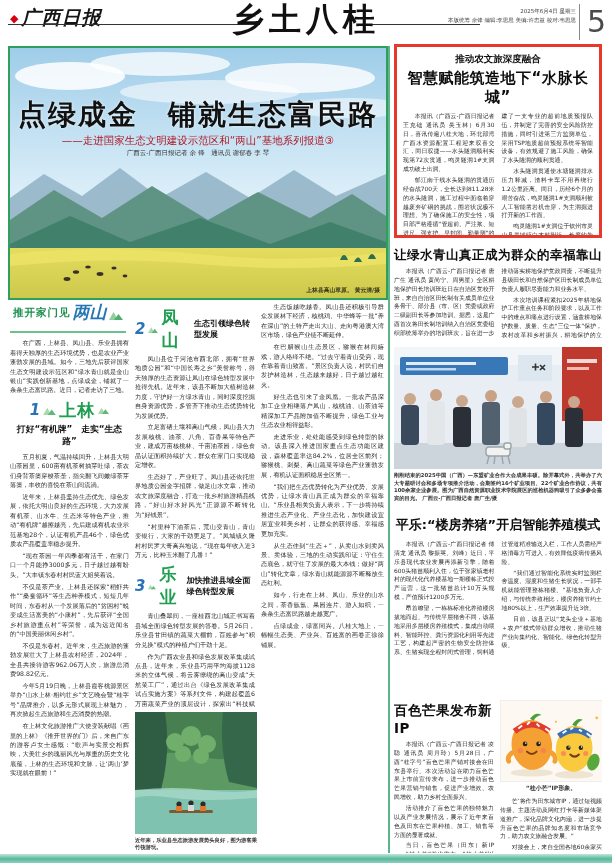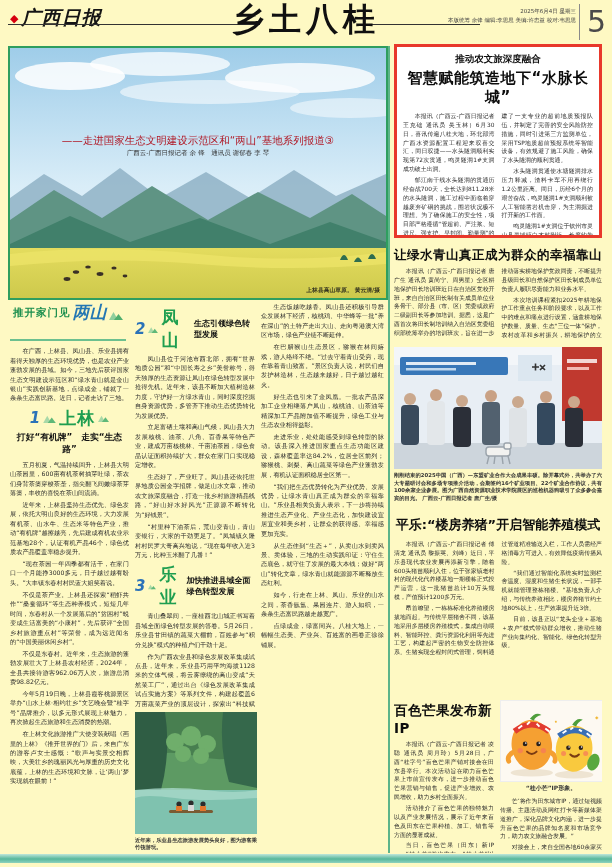--- a/index.html
+++ b/index.html
@@ -1,16 +1,16 @@
 <!DOCTYPE html>
 <html><head>
 <meta charset="utf-8">
 <style>
   html,body{margin:0;padding:0;background:#9a9a9a;}
-  .page{position:relative;width:612px;height:867px;background:#fef9c3;overflow:hidden;
+  .page{position:relative;width:612px;height:867px;background:#ffffff;overflow:hidden;
         font-family:"DejaVu Sans","Liberation Sans",sans-serif;color:#222;}
   
   .masthead{position:absolute;left:10px;top:5px;font-family:"DejaVu Serif","Liberation Serif",serif;
             font-weight:bold;font-style:italic;font-size:19px;color:#151515;letter-spacing:1px;}
   .masthead .diamond{color:#d7000f;font-size:11px;font-style:normal;margin-right:2px;vertical-align:2px;}
   .hdr-rule{position:absolute;top:24px;height:1px;background:#333;}
   .hdr-rule.r1{left:8px;width:252px;}
   .hdr-rule.r2{left:366px;width:114px;}
   .section-title{position:absolute;left:50%;transform:translateX(-50%);top:-2px;
             font-family:"DejaVu Serif","Liberation Serif",serif;font-weight:bold;font-size:32px;
@@ -26,21 +26,21 @@
   .feat-sub{position:absolute;left:0;top:86px;width:100%;text-align:center;font-weight:normal;
             font-size:10.5px;color:#b01724;}
   .feat-byline{position:absolute;left:0;top:101px;width:100%;text-align:center;font-size:6.5px;color:#333;font-weight:normal;}
   .feat-caption{position:absolute;right:6px;bottom:3px;font-size:5.8px;font-weight:bold;color:#33331f;}
   .v-rule{position:absolute;left:388px;top:46px;width:1.5px;height:807px;background:#5cb489;}
   .bottom-band{position:absolute;left:0;top:854px;width:612px;height:9px;
             background:linear-gradient(180deg,#bfe7da 0%,#57b79c 55%,#8fd2bd 100%);}
   
   .fcol{position:absolute;overflow:hidden;}
   .fcol p{font-size:6.2px;line-height:1.52;text-align:justify;text-indent:2em;margin:0 0 2.5px;color:#2a2a2a;}
-  .badge{margin:1px 0 5px;display:flex;align-items:flex-end;gap:2px;padding:2px 3px 19px;
+  .badge{margin:1px 0 5px;display:flex;align-items:flex-end;gap:2px;padding:2px 3px 11px;
          border-bottom:2px solid #6cc08f;width:fit-content;}
   .badge-t1{font-weight:bold;font-size:10.5px;color:#1d8f4e;letter-spacing:1px;}
   .badge-t2{font-family:"DejaVu Serif","Liberation Serif",serif;font-weight:bold;font-style:italic;
             font-size:17px;color:#2477b3;line-height:.9;}
   .sec-row{display:flex;align-items:center;gap:3px;margin:4px 0 2px;}
   .sec-row.center{justify-content:center;}
   .sec-num{font-size:15px;font-weight:bold;font-style:italic;color:#2a72b8;line-height:1;}
   .sec-name{font-size:17px;font-weight:bold;color:#1e9e50;letter-spacing:1px;}
   .sec-sub-inline{font-size:8px;font-weight:bold;color:#111;margin-left:2px;}
   .sec-sub-line{text-align:center;font-size:8.8px;font-weight:bold;color:#111;margin:1px 0 4px;}
@@ -117,20 +117,21 @@
       <g fill="#3a3026">
         <ellipse cx="66" cy="224" rx="3.2" ry="1.8"></ellipse>
           <ellipse cx="78" cy="219" rx="2.8" ry="1.6"></ellipse>
         <ellipse cx="90" cy="226" rx="3.4" ry="1.9"></ellipse>
           <ellipse cx="104" cy="220" rx="2.6" ry="1.5"></ellipse>
         <ellipse cx="57" cy="231" rx="3.4" ry="1.9"></ellipse>
           <ellipse cx="115" cy="228" rx="2.4" ry="1.4"></ellipse>
       </g>
       <path d="M330,212 q4,-10 8,0 z M344,214 q4,-9 8,0 z M358,211 q4,-10 8,0 z" fill="#2f6e4f"></path>
     </svg>
+    <div class="feat-headline">点绿成金　铺就生态富民路</div>
     <div class="feat-sub">——走进国家生态文明建设示范区和“两山”基地系列报道③</div>
     <div class="feat-byline">广西云-广西日报记者 余 锋　通讯员 谢郁春 李 琴</div>
     <div class="feat-caption">上林县高山草原。 黄云清/摄</div>
   </div>
 
   <div class="v-rule"></div>
   <div class="bottom-band"></div>
 
   <div class="fcol" style="left:10px;top:302px;width:119px;height:550px;">
     <div class="badge">

